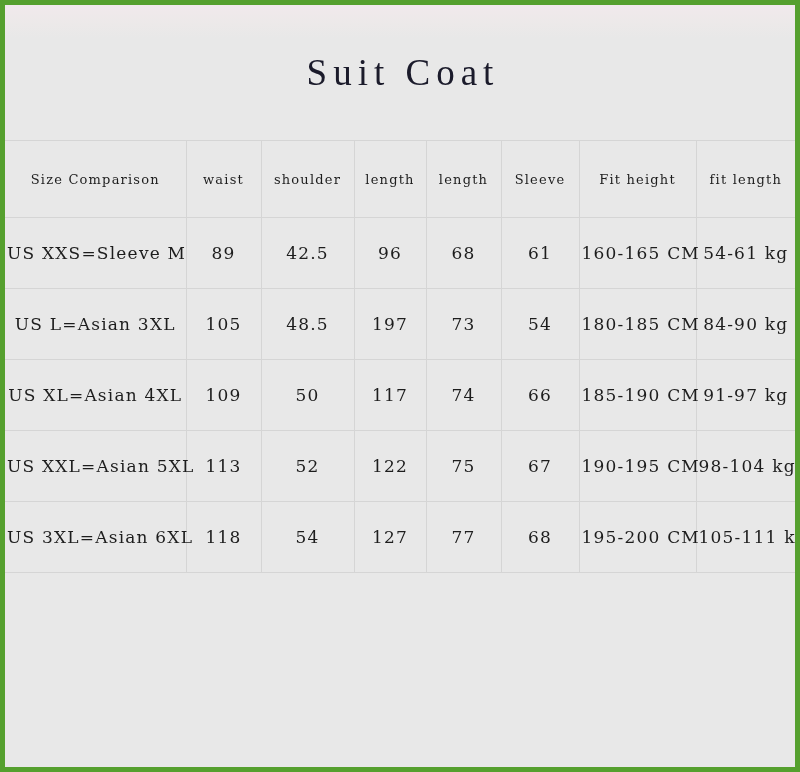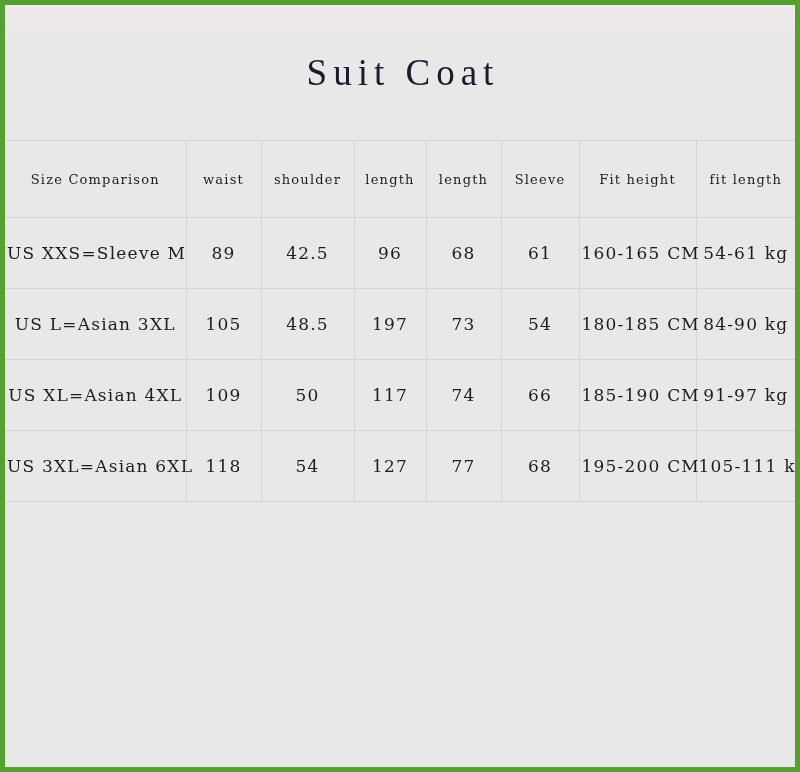--- a/index.html
+++ b/index.html
@@ -176,20 +176,30 @@
         <td class="tight">US XL=Asian 4XL</td>
         <td>109</td>
         <td>50</td>
         <td>117</td>
         <td>74</td>
         <td>66</td>
         <td>185-190 CM</td>
         <td>91-97 kg</td>
       </tr>
 
+      <tr>
+        <td class="tight">US XXL=Asian 5XL</td>
+        <td>113</td>
+        <td>52</td>
+        <td>122</td>
+        <td>75</td>
+        <td>67</td>
+        <td>190-195 CM</td>
+        <td>98-104 kg</td>
+      </tr>
 
       <tr>
         <td class="tight">US 3XL=Asian 6XL</td>
         <td>118</td>
         <td>54</td>
         <td>127</td>
         <td>77</td>
         <td>68</td>
         <td>195-200 CM</td>
         <td class="cell-highlight">105-111 kg</td>

